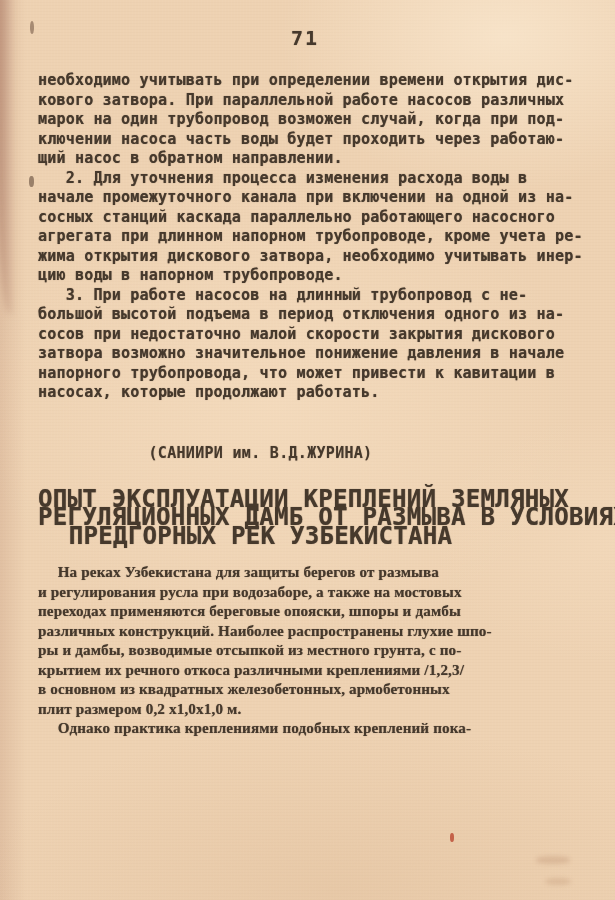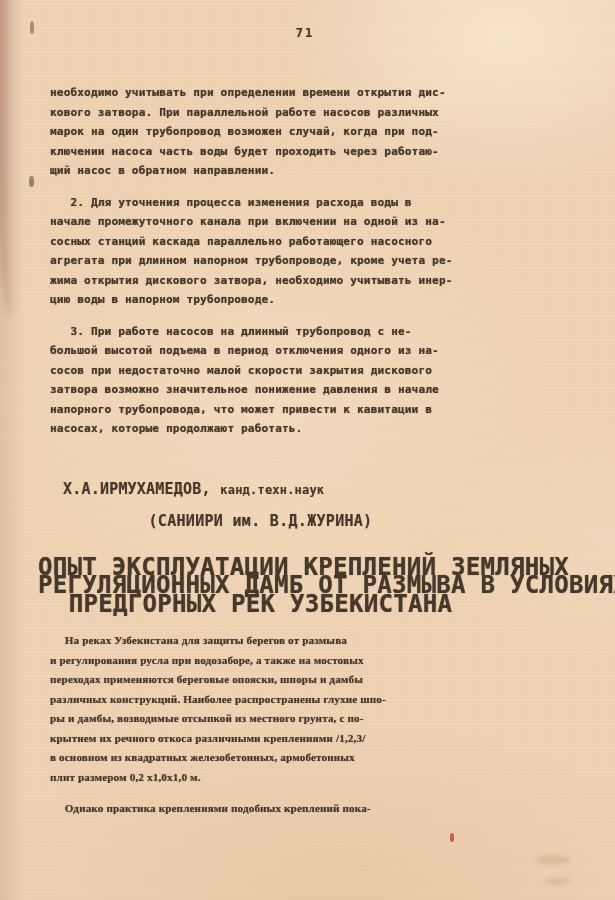--- a/index.html
+++ b/index.html
@@ -36,40 +36,40 @@
   .speck-dark-1 { left: 29px; top: 176px; width: 5px; height: 11px; background: rgba(86,62,48,0.55); filter: blur(0.4px); }
   .speck-dark-2 { left: 30px; top: 21px;  width: 4px; height: 13px; background: rgba(96,68,52,0.50); filter: blur(0.5px); }
   .speck-red    { left: 450px; top: 833px; width: 4px; height: 9px;  background: rgba(183,62,40,0.75); filter: blur(0.3px); }
   .smudge-1 { left: 536px; top: 856px; width: 34px; height: 8px; background: rgba(188,146,114,0.35); filter: blur(2px); }
   .smudge-2 { left: 545px; top: 878px; width: 26px; height: 7px; background: rgba(188,146,114,0.30); filter: blur(2px); }
 
   .pagenum {
     position: absolute;
     top: 26px; left: 0; width: 610px;
     text-align: center;
-    font-size: 12px;
+    font-size: 20px;
     font-weight: bold;
     letter-spacing: 2px;
     text-shadow: 0 0 1px rgba(70,55,45,0.55);
   }
 
   .column {
     position: absolute;
     left: 38px; top: 71px;
     width: 545px;
   }
 
   .para {
     white-space: pre;
-    font-size: 11px;
+    font-size: 15px;
     line-height: 19.5px;
     font-weight: bold;
     letter-spacing: 0.2px;
     text-shadow: 0 0 1px rgba(70,55,45,0.50), 0.4px 0.4px 0.6px rgba(70,55,45,0.30);
-    margin: 12px;
+    margin: 0;
   }
 
   .byline { margin-top: 41px; padding-left: 25px; }
   .author-line { line-height: 17px; white-space: pre; }
   .author-name {
     font-size: 15px; font-weight: bold;
     letter-spacing: 0.2px;
     text-shadow: 0 0 1px rgba(70,55,45,0.50);
   }
   .author-degree {
@@ -125,21 +125,20 @@
 жима открытия дискового затвора, необходимо учитывать инер-
 цию воды в напорном трубопроводе.</div>
     <div class="para">   3. При работе насосов на длинный трубопровод с не-
 большой высотой подъема в период отключения одного из на-
 сосов при недостаточно малой скорости закрытия дискового
 затвора возможно значительное понижение давления в начале
 напорного трубопровода, что может привести к кавитации в
 насосах, которые продолжают работать.</div>
 
     <div class="byline">
-      <div class="author-line"><span class="author-name">Х.А.ИРМУХАМЕДОВ,</span> <span class="author-degree">канд.техн.наук</span></div>
     </div>
 
     <div class="center-block">
       <div class="affiliation">(САНИИРИ им. В.Д.ЖУРИНА)</div>
       <div class="art-title">ОПЫТ ЭКСПЛУАТАЦИИ КРЕПЛЕНИЙ ЗЕМЛЯНЫХ
 РЕГУЛЯЦИОННЫХ ДАМБ ОТ РАЗМЫВА В УСЛОВИЯХ
 ПРЕДГОРНЫХ РЕК УЗБЕКИСТАНА</div>
     </div>
 
     <div class="art-body">

